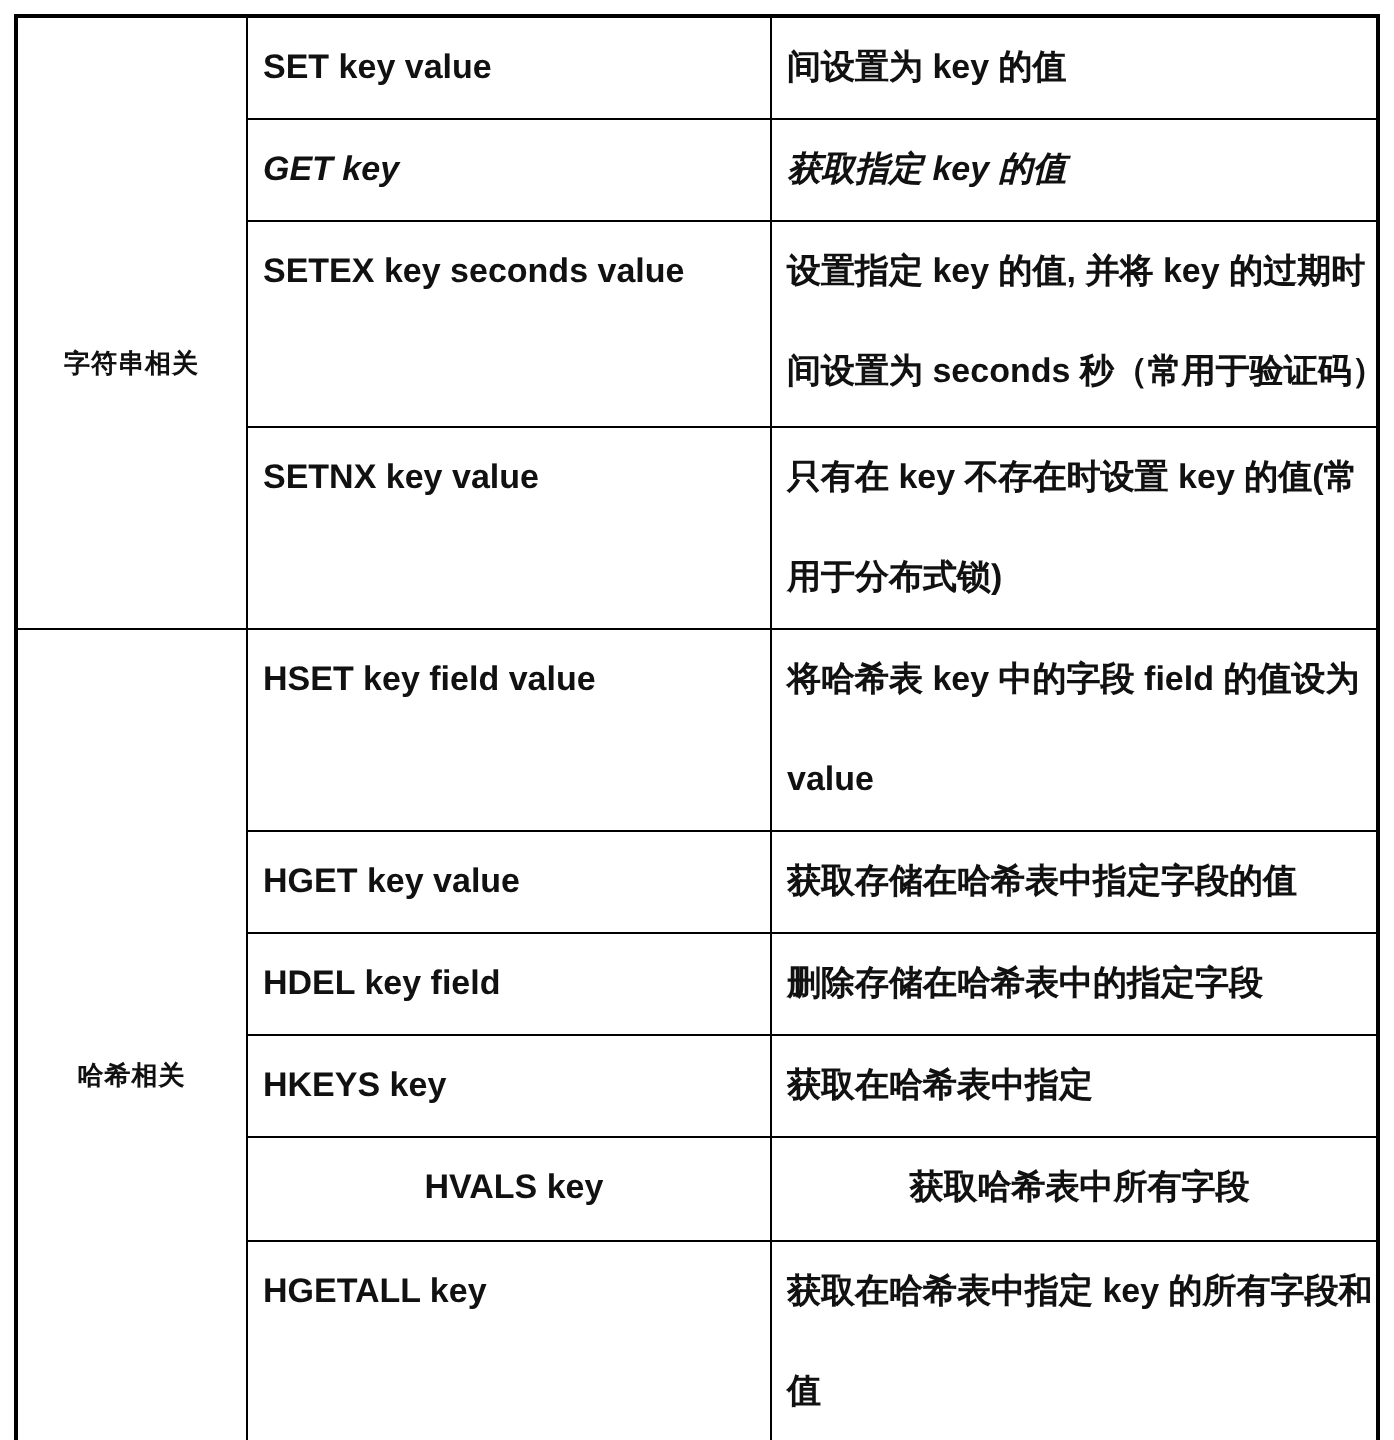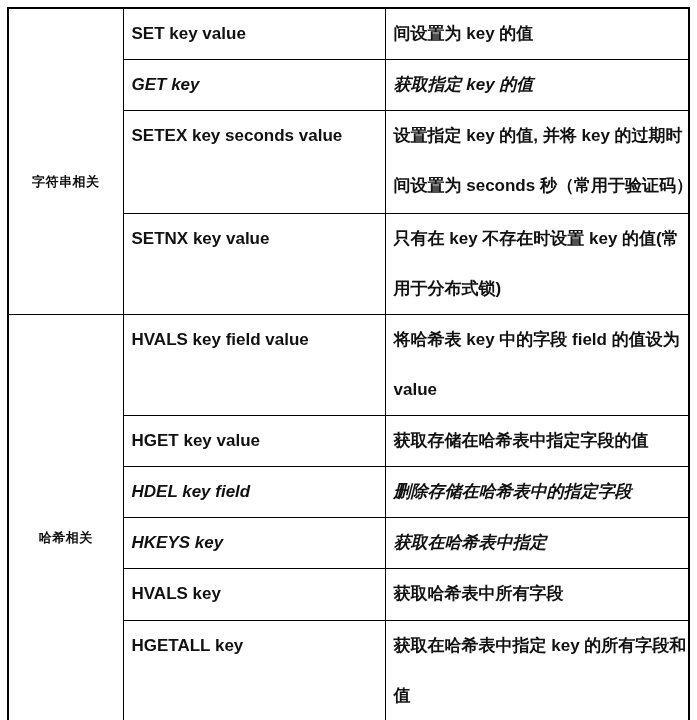--- a/index.html
+++ b/index.html
@@ -41,23 +41,23 @@
   td.cmd, td.desc {
     vertical-align: top;
     line-height: 50px;
     font-weight: bold;
     font-size: 17px;
     color: #111111;
     padding: 0 2px 0 8px;
     white-space: pre;
   }
   tr.h49  { height: 49px; }
-  tr.h50  { height: 50px; font-style: italic; }
+  tr.h50  { height: 50px; }
   tr.h51  { height: 51px; font-style: italic; }
-  tr.h52  { height: 52px; }
+  tr.h52  { height: 52px; text-align: center; }
   tr.h100 { height: 100px; }
   tr.h102 { height: 102px; }
   tr.h103 { height: 103px; }
   .watermark {
     position: absolute;
     right: 8px;
     top: 725px;
     font-size: 19px;
     font-weight: normal;
     color: #b8b8b8;
@@ -91,21 +91,21 @@
 间设置为 seconds 秒（常用于验证码）</td>
       </tr>
       <tr class="h100">
         <td class="cmd">SETNX key value</td>
         <td class="desc">只有在 key 不存在时设置 key 的值(常
 用于分布式锁)</td>
       </tr>
 
       <tr class="h100">
         <td class="cat" rowspan="6">哈希相关</td>
-        <td class="cmd">HVALS key field value</td>
+        <td class="cmd">HSET key field value</td>
         <td class="desc">将哈希表 key 中的字段 field 的值设为
 value</td>
       </tr>
       <tr class="h49">
         <td class="cmd">HGET key value</td>
         <td class="desc">获取存储在哈希表中指定字段的值</td>
       </tr>
       <tr class="h50">
         <td class="cmd">HDEL key field</td>
         <td class="desc">删除存储在哈希表中的指定字段</td>

